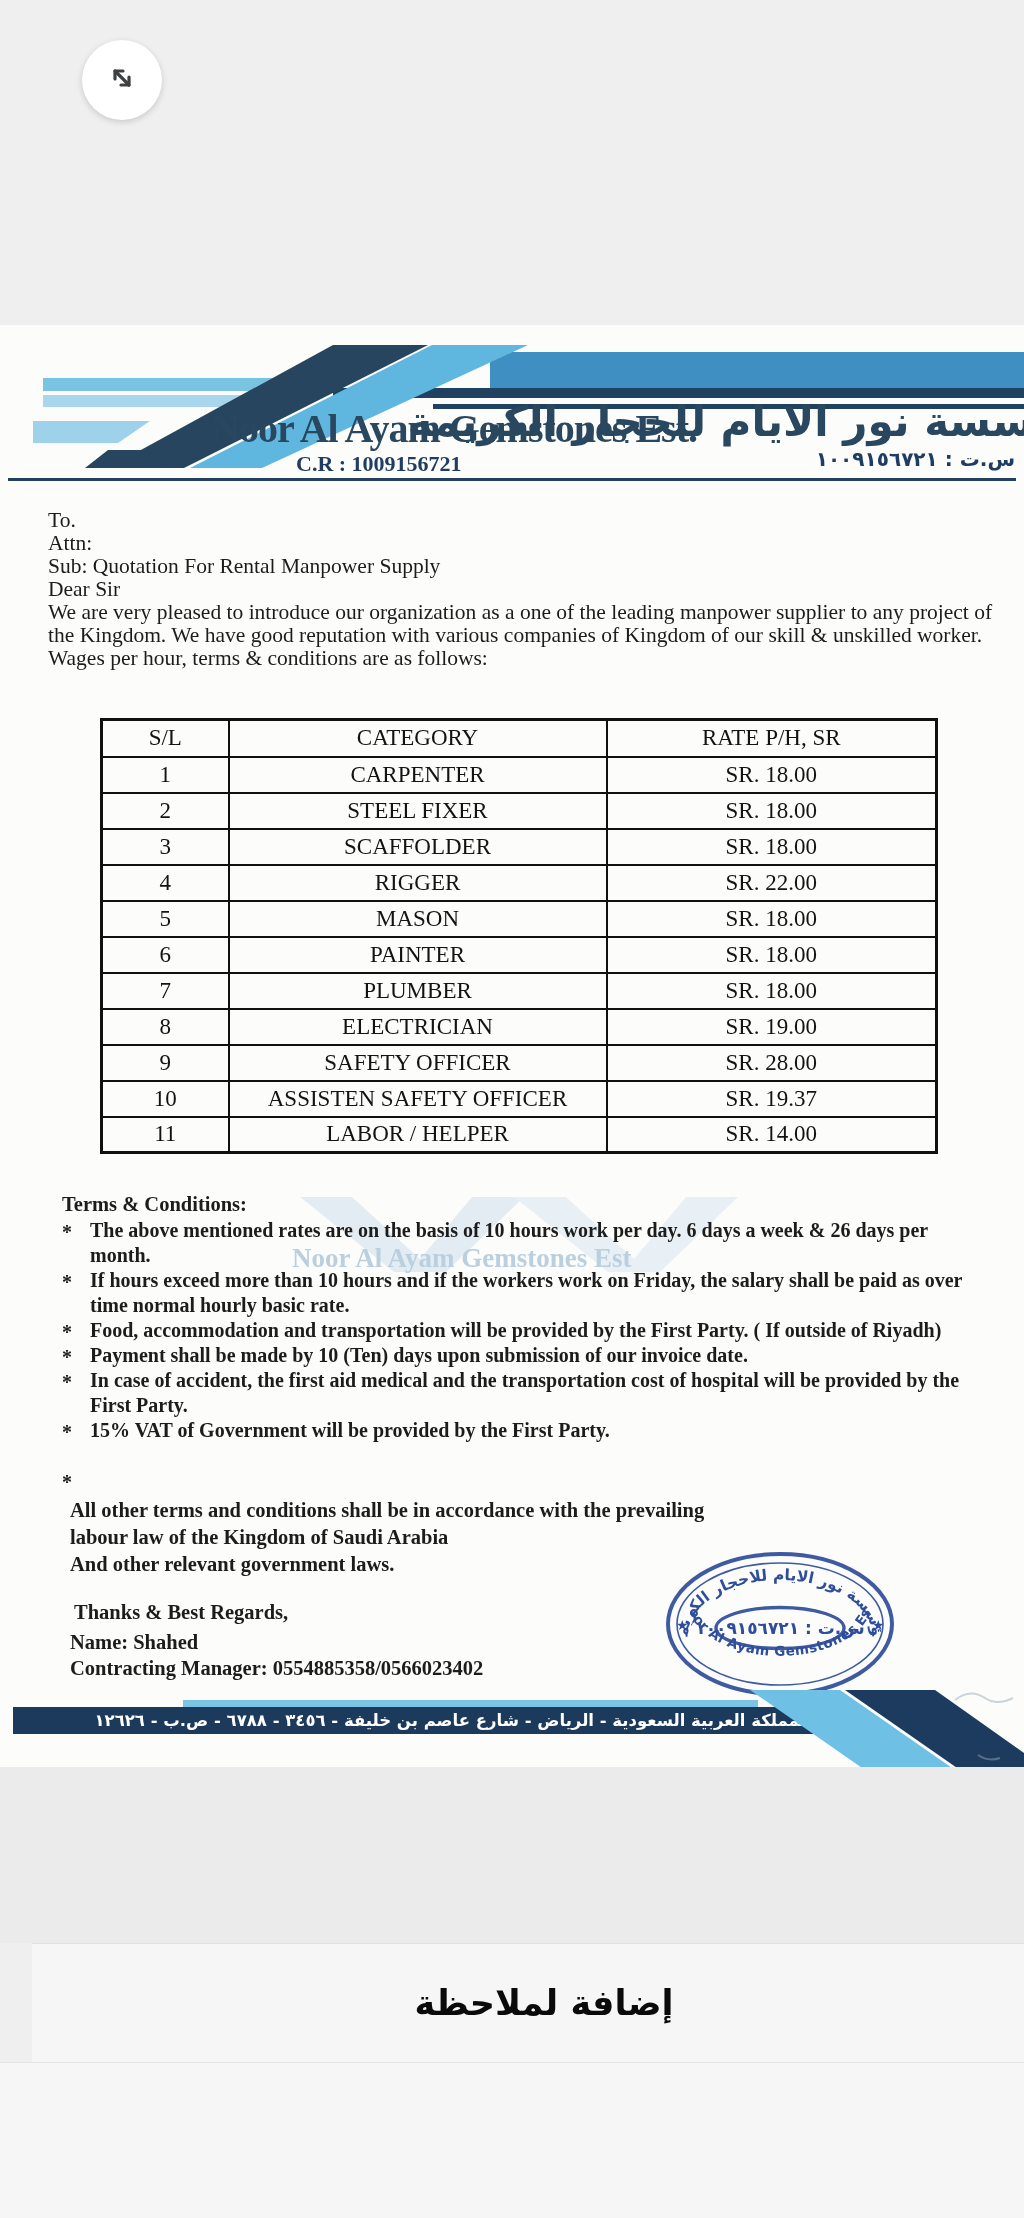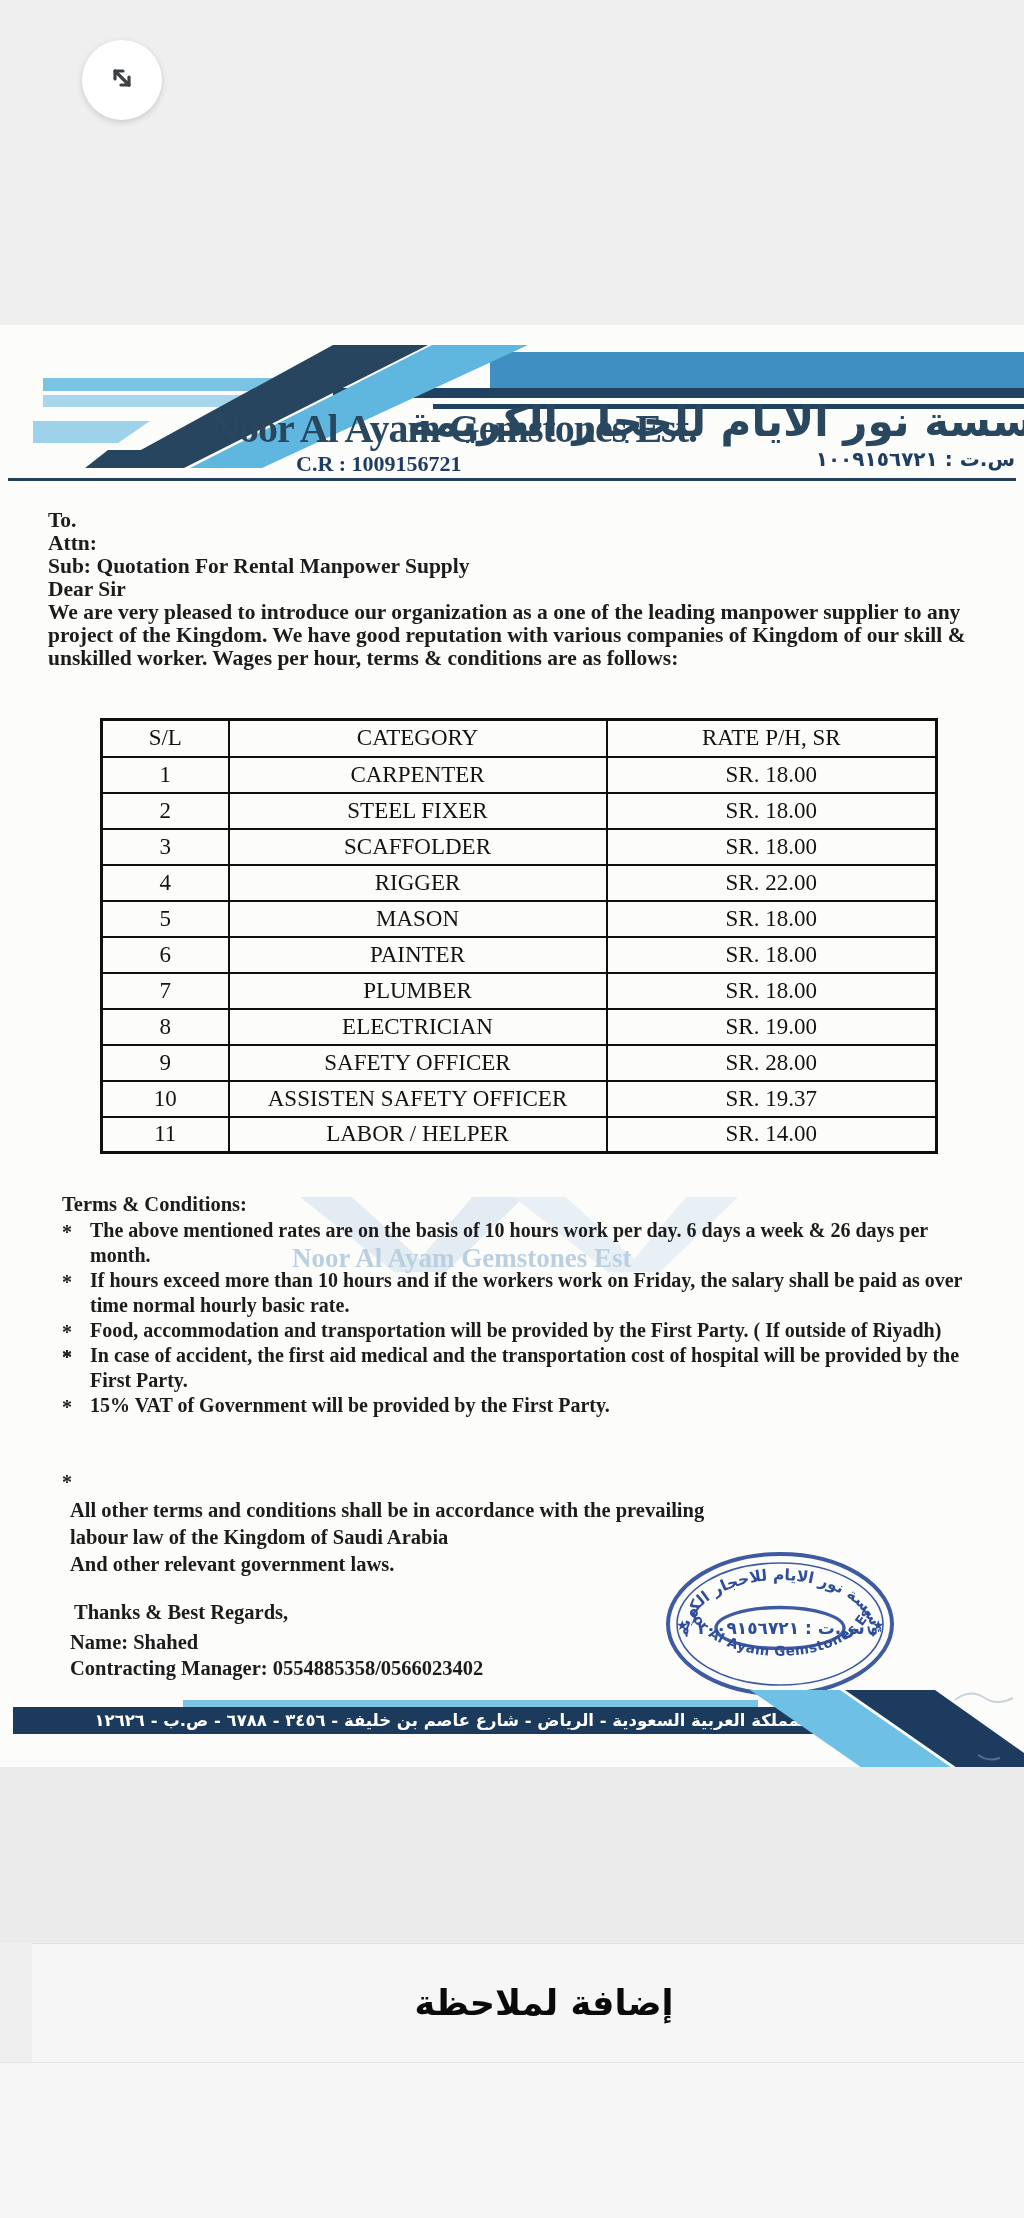--- a/index.html
+++ b/index.html
@@ -14,21 +14,21 @@
   .abs{position:absolute;}
   
   .name-en{left:211px;top:80px;font-size:40px;font-weight:bold;color:#29475f;letter-spacing:-1px;white-space:nowrap;}
   .name-ar{left:616px;top:72px;width:470px;font-family:"DejaVu Sans",sans-serif;font-weight:bold;
            font-size:42px;color:#29475f;direction:rtl;text-align:left;white-space:nowrap;}
   .cr-en{left:296px;top:126px;width:220px;font-size:22px;font-weight:bold;color:#1f3d62;}
   .cr-ar{left:770px;top:122px;width:245px;text-align:right;font-family:"DejaVu Sans",sans-serif;
          font-size:20px;font-weight:bold;color:#1f3d62;direction:rtl;}
   .hrule{left:8px;top:153px;width:1008px;height:3px;background:#23405e;}
   
-  .letter{left:48px;top:184px;width:948px;font-size:21.5px;font-weight:bold;color:#1c1c1c;line-height:23px;}
+  .letter{left:48px;top:184px;width:948px;font-size:21.5px;font-weight:normal;color:#1c1c1c;line-height:23px;}
   
   .rates-wrap{left:100px;top:393px;}
   table.rates{border-collapse:collapse;table-layout:fixed;width:835px;border:3px solid #101010;
               font-size:23px;color:#131313;}
   table.rates td,table.rates th{border:2px solid #101010;height:36px;padding:0;text-align:center;font-weight:normal;}
   table.rates tr.hd th{height:37px;}
   td.cat{text-align:left;padding-left:9px;margin-left:36px;}
   col.c1{width:127px;}col.c2{width:378px;}col.c3{width:330px;}
   
   .wm-shapes{left:300px;top:872px;opacity:.85;}
@@ -182,21 +182,21 @@
       <polygon points="0,0 52,0 120,62 172,0 224,0 146,75 94,75" fill="#e0eaf2"></polygon>
       <polygon points="214,0 266,0 334,62 386,0 438,0 360,75 308,75" fill="#e6eef4"></polygon>
     </svg>
     <div class="abs wm-text">Noor Al Ayam Gemstones Est</div>
 
     <div class="abs terms-h">Terms &amp; Conditions:</div>
     <ul class="abs terms">
       <li><span class="bullet">*</span><span>The above mentioned rates are on the basis of 10 hours work per day. 6 days a week &amp; 26 days per month.</span></li>
       <li><span class="bullet">*</span><span>If hours exceed more than 10 hours and if the workers work on Friday, the salary shall be paid as over time normal hourly basic rate.</span></li>
       <li><span class="bullet">*</span><span>Food, accommodation and transportation will be provided by the First Party. ( If outside of Riyadh)</span></li>
-      <li><span class="bullet">*</span></li>
+      <li><span class="bullet">*</span><span>Payment shall be made by 10 (Ten) days upon submission of our invoice date.</span></li>
       <li><span class="bullet">*</span><span>In case of accident, the first aid medical and the transportation cost of hospital will be provided by the First Party.</span></li>
       <li><span class="bullet">*</span><span>15% VAT of Government will be provided by the First Party.</span></li>
     </ul>
     <div class="abs lone-star">*</div>
 
     <div class="abs close-p1">All other terms and conditions shall be in accordance with the prevailing labour law of the Kingdom of Saudi Arabia</div>
     <div class="abs close-p2">And other relevant government laws.</div>
     <div class="abs regards">Thanks &amp; Best Regards,</div>
     <div class="abs sig-name">Name: Shahed</div>
     <div class="abs sig-contact">Contracting Manager: 0554885358/0566023402</div>

